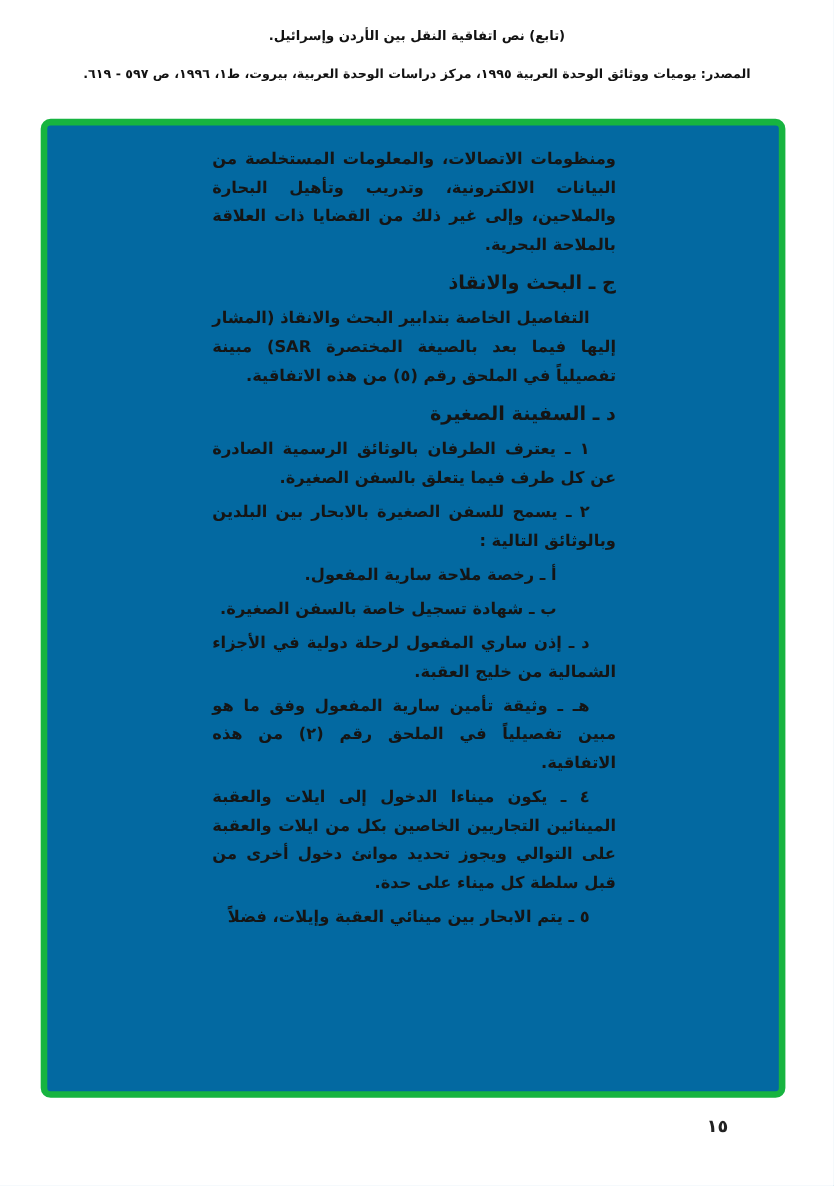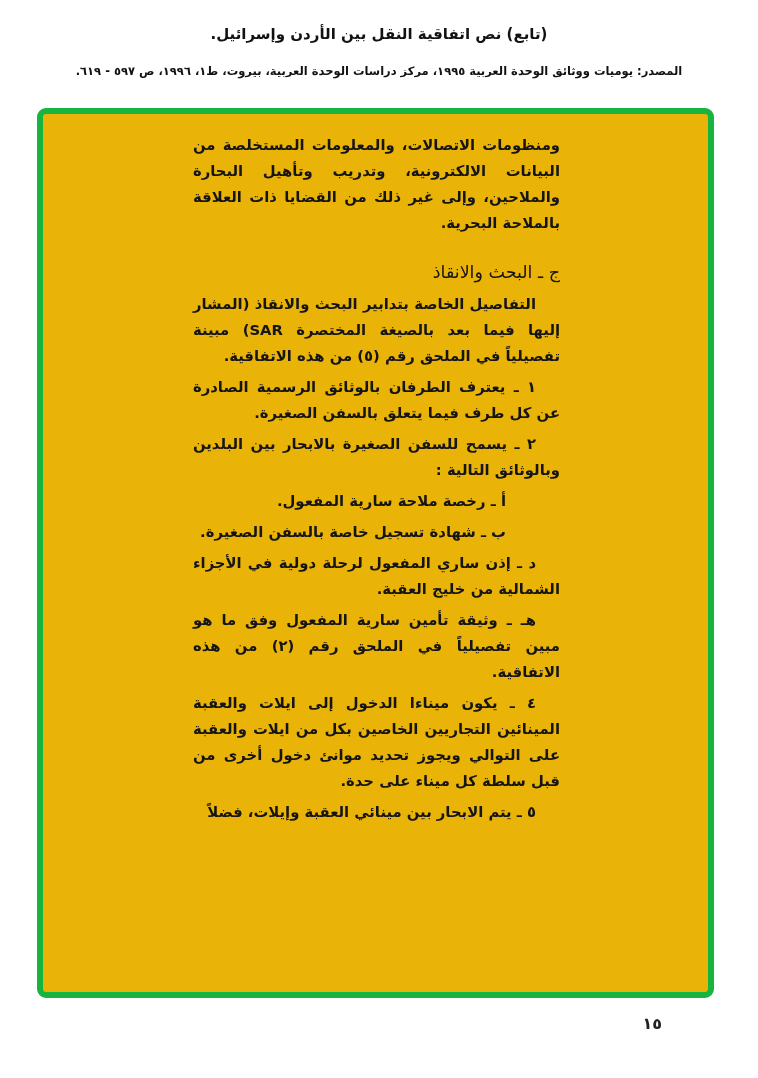--- a/index.html
+++ b/index.html
@@ -14,40 +14,40 @@
     font-family: "DejaVu Sans", sans-serif;
     color: #121212;
     overflow: hidden;
   }
   .page-header {
     direction: rtl;
     text-align: center;
     padding-top: 25px;
   }
   .header-title {
-    font-size: 15px;
+    font-size: 12px;
     font-weight: bold;
     letter-spacing: 0.2px;
   }
   .header-source {
     margin-top: 21px;
     font-size: 11.5px;
     font-weight: bold;
   }
   .highlight-frame {
     position: absolute;
     left: 37px;
     top: 108px;
     width: 677px;
     height: 890px;
     box-sizing: border-box;
     border: 6px solid #17b440;
     border-radius: 9px;
     overflow: hidden;
-    background: #eab308;
+    background: #0369a1;
   }
   .text-column {
     direction: rtl;
     margin: 18px 148px 0 150px;
     font-size: 14.8px;
     font-weight: bold;
     line-height: 26px;
     text-align: justify;
     color: #151515;
   }
@@ -55,22 +55,22 @@
     margin: 0 0 5px 0;
   }
   .para.indent {
     text-indent: 24px; 
   }
   .para.sub {
     margin-right: 54px;
   }
   .section-heading {
     font-size: 17.5px;
-    font-weight: normal;
-    margin: 23px 0 6px 0;
+    font-weight: bold;
+    margin: 9px 0 6px 0;
     line-height: 26px;
   }
   .page-number {
     position: absolute;
     top: 1014px;
     left: 0;
     width: 662px;
     direction: rtl;
     font-size: 16px;
     font-weight: bold;
@@ -85,20 +85,21 @@
   <div class="header-source">المصدر: يوميات ووثائق الوحدة العربية ١٩٩٥، مركز دراسات الوحدة العربية، بيروت، ط١، ١٩٩٦، ص ٥٩٧ - ٦١٩.</div>
 </div>
 
 <div class="highlight-frame">
   <div class="text-column">
     <p class="para">ومنظومات الاتصالات، والمعلومات المستخلصة من البيانات الالكترونية، وتدريب وتأهيل البحارة والملاحين، وإلى غير ذلك من القضايا ذات العلاقة بالملاحة البحرية.</p>
 
     <h2 class="section-heading">ج ـ البحث والانقاذ</h2>
     <p class="para indent">التفاصيل الخاصة بتدابير البحث والانقاذ (المشار إليها فيما بعد بالصيغة المختصرة SAR) مبينة تفصيلياً في الملحق رقم (٥) من هذه الاتفاقية.</p>
 
+    <h2 class="section-heading">د ـ السفينة الصغيرة</h2>
     <p class="para indent">١ ـ يعترف الطرفان بالوثائق الرسمية الصادرة عن كل طرف فيما يتعلق بالسفن الصغيرة.</p>
     <p class="para indent">٢ ـ يسمح للسفن الصغيرة بالابحار بين البلدين وبالوثائق التالية :</p>
     <p class="para sub">أ ـ رخصة ملاحة سارية المفعول.</p>
     <p class="para sub">ب ـ شهادة تسجيل خاصة بالسفن الصغيرة.</p>
     <p class="para indent">د ـ إذن ساري المفعول لرحلة دولية في الأجزاء الشمالية من خليج العقبة.</p>
     <p class="para indent">هـ ـ وثيقة تأمين سارية المفعول وفق ما هو مبين تفصيلياً في الملحق رقم (٢) من هذه الاتفاقية.</p>
     <p class="para indent">٤ ـ يكون ميناءا الدخول إلى ايلات والعقبة المينائين التجاريين الخاصين بكل من ايلات والعقبة على التوالي ويجوز تحديد موانئ دخول أخرى من قبل سلطة كل ميناء على حدة.</p>
     <p class="para indent">٥ ـ يتم الابحار بين مينائي العقبة وإيلات، فضلاً</p>
   </div>
 </div>

